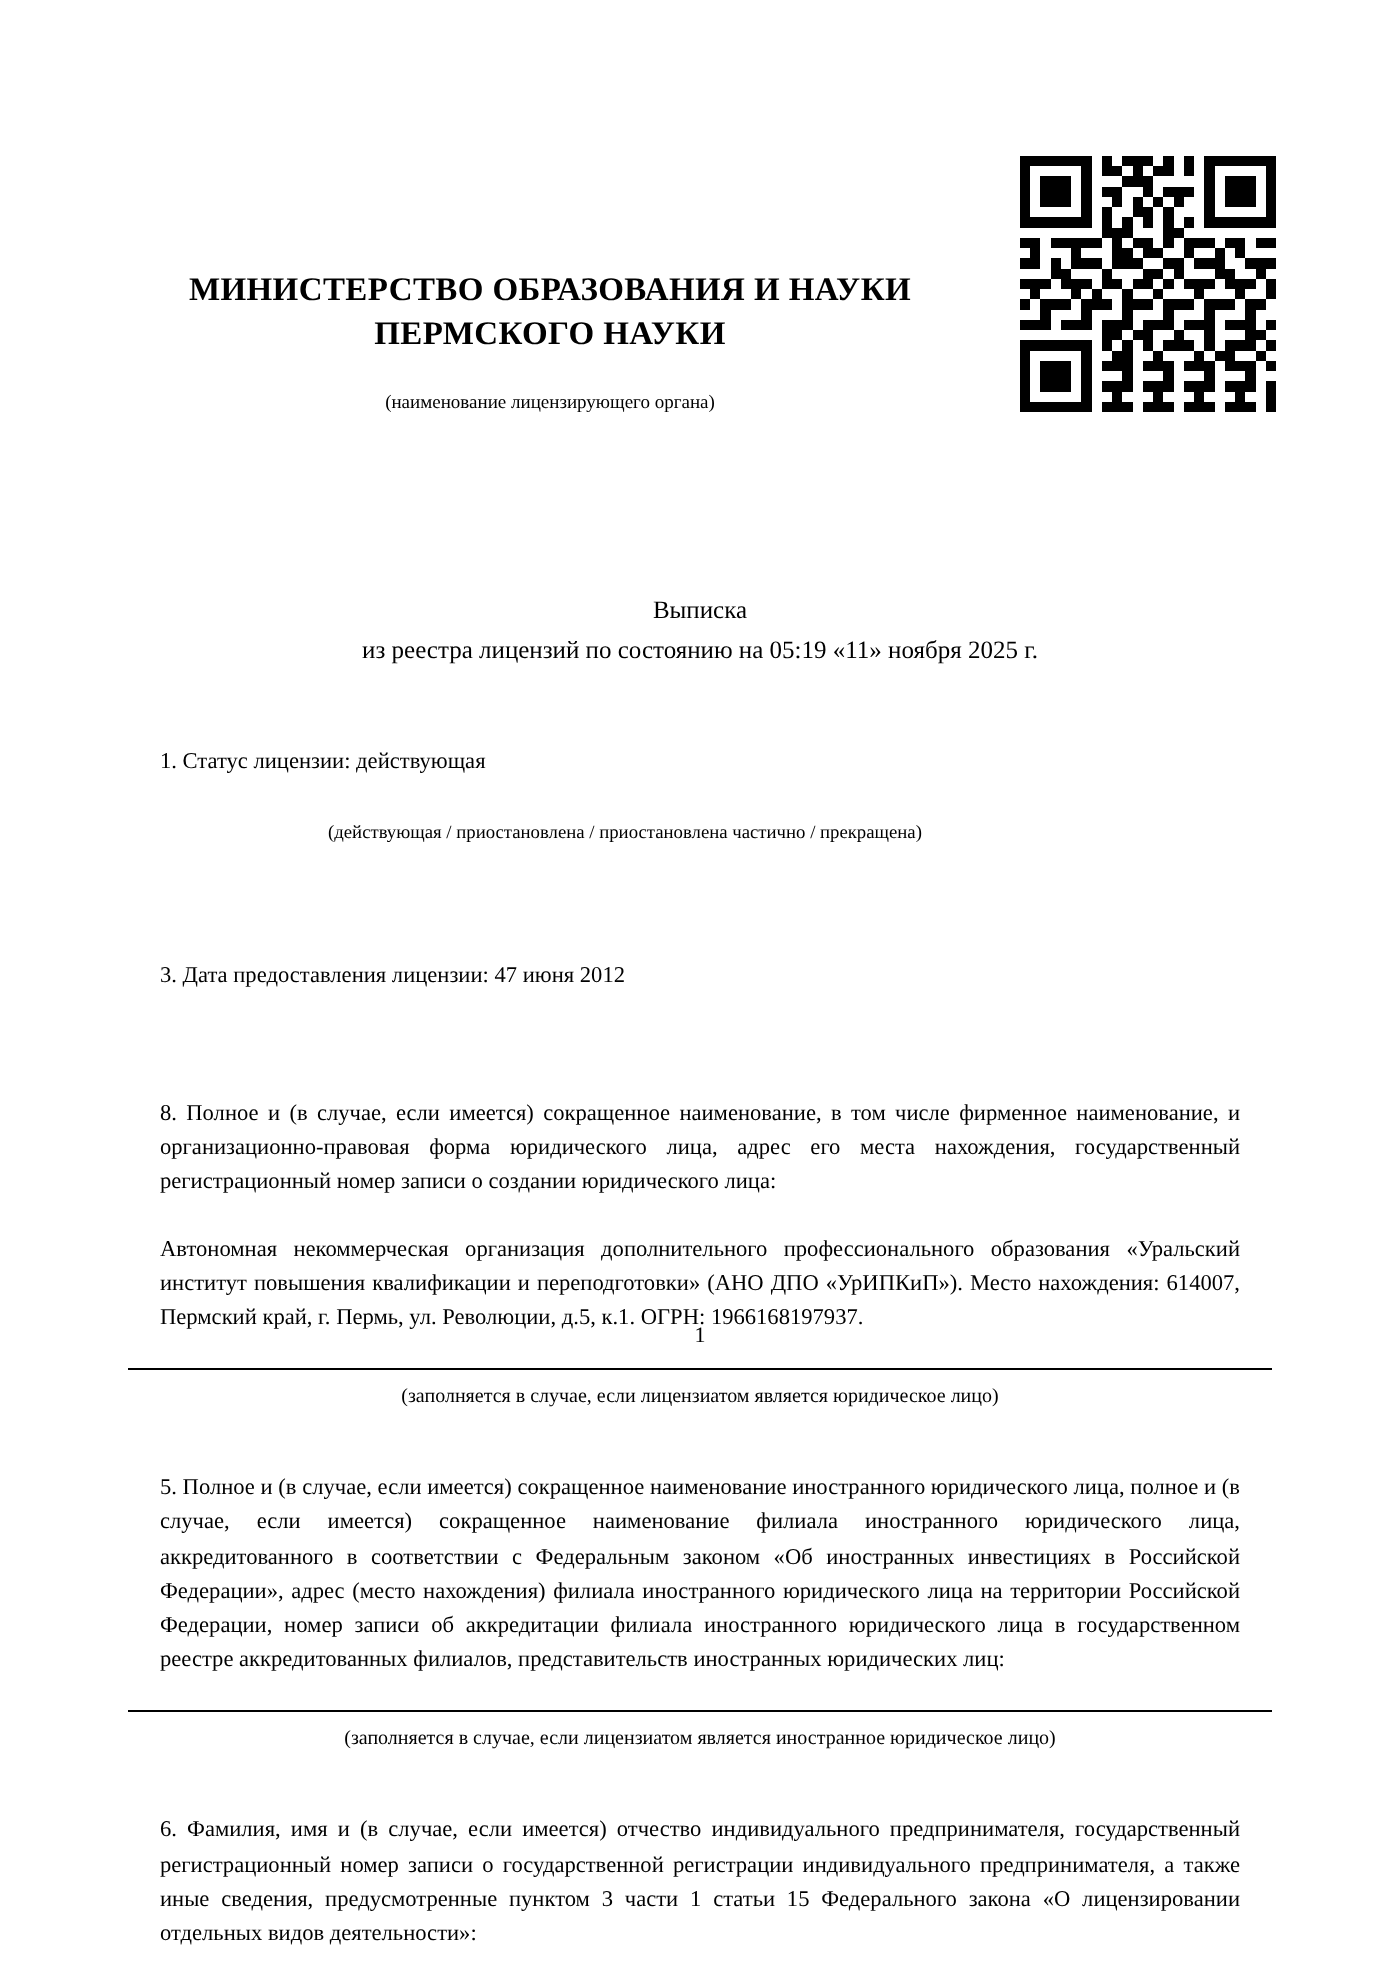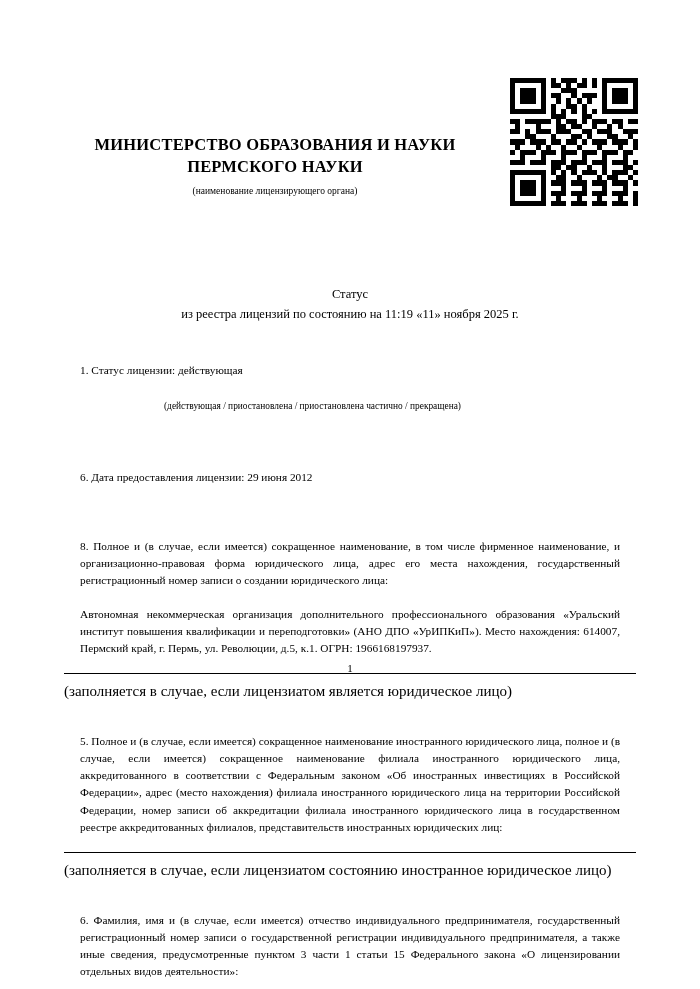--- a/index.html
+++ b/index.html
@@ -40,21 +40,21 @@
     padding-right: 150px;
   }
   .header-title {
     font-size: 16.5px;
     font-weight: bold;
     line-height: 1.35;
     letter-spacing: 0.2px;
   }
   .header-sub {
     font-size: 9.5px;
-    margin-top: 7px;
+    margin-top: 18px;
   }
 
   
   .doc-title {
     text-align: center;
     margin-top: 88px;
     font-size: 12.5px;
     line-height: 1.6;
   }
 
@@ -71,22 +71,22 @@
   .item p {
     margin: 16px;
   }
   .item-gap {
     height: 20px;
   }
   .item-gap-sm {
     height: 14px;
   }
   .note {
-    text-align: left;
-    font-size: 15px;
+    text-align: center;
+    font-size: 10px;
     margin-top: 6px;
   }
   .note-indent {
     text-align: left;
     padding-left: 100px;
     font-size: 9.4px;
     margin-top: 20px;
   }
   .rule {
     border: 0;
@@ -453,55 +453,55 @@
     </svg>
   </div>
 
   <div class="header">
     <div class="header-title">МИНИСТЕРСТВО ОБРАЗОВАНИЯ И НАУКИ</div>
     <div class="header-title">ПЕРМСКОГО НАУКИ</div>
     <div class="header-sub">(наименование лицензирующего органа)</div>
   </div>
 
   <div class="doc-title">
-    <div>Статус</div>
-    <div>из реестра лицензий по состоянию на 11:19 «11» ноября 2025 г.</div>
+    <div>Выписка</div>
+    <div>из реестра лицензий по состоянию на 05:19 «11» ноября 2025 г.</div>
   </div>
 
   <div class="items">
 
     <div class="item">
       <p>1. Статус лицензии: действующая</p>
       <div class="note-indent">(действующая / приостановлена / приостановлена частично / прекращена)</div>
     </div>
 
     <div class="item-gap"></div>
 
 
     <div class="item-gap"></div>
 
     <div class="item">
-      <p>6. Дата предоставления лицензии: 29 июня 2012</p>
+      <p>3. Дата предоставления лицензии: 47 июня 2012</p>
     </div>
 
     <div class="item-gap"></div>
 
     <div class="item">
       <p class="justify-block">8. Полное и (в случае, если имеется) сокращенное наименование, в том числе фирменное наименование, и организационно-правовая форма юридического лица, адрес его места нахождения, государственный регистрационный номер записи о создании юридического лица:</p>
       <p class="justify-block">Автономная некоммерческая организация дополнительного профессионального образования «Уральский институт повышения квалификации и переподготовки» (АНО ДПО «УрИПКиП»). Место нахождения: 614007, Пермский край, г. Пермь, ул. Революции, д.5, к.1. ОГРН: 1966168197937.</p>
       <hr class="rule">
       <div class="note">(заполняется в случае, если лицензиатом является юридическое лицо)</div>
     </div>
 
     <div class="item-gap-sm"></div>
 
     <div class="item">
       <p class="justify-block">5. Полное и (в случае, если имеется) сокращенное наименование иностранного юридического лица, полное и (в случае, если имеется) сокращенное наименование филиала иностранного юридического лица, аккредитованного в соответствии с Федеральным законом «Об иностранных инвестициях в Российской Федерации», адрес (место нахождения) филиала иностранного юридического лица на территории Российской Федерации, номер записи об аккредитации филиала иностранного юридического лица в государственном реестре аккредитованных филиалов, представительств иностранных юридических лиц:</p>
       <hr class="rule">
-      <div class="note">(заполняется в случае, если лицензиатом состоянию иностранное юридическое лицо)</div>
+      <div class="note">(заполняется в случае, если лицензиатом является иностранное юридическое лицо)</div>
     </div>
 
     <div class="item-gap-sm"></div>
 
     <div class="item">
       <p class="justify-block">6. Фамилия, имя и (в случае, если имеется) отчество индивидуального предпринимателя, государственный регистрационный номер записи о государственной регистрации индивидуального предпринимателя, а также иные сведения, предусмотренные пунктом 3 части 1 статьи 15 Федерального закона «О лицензировании отдельных видов деятельности»:</p>
       <hr class="rule">
     </div>
 
     <div class="item-gap-sm"></div>

